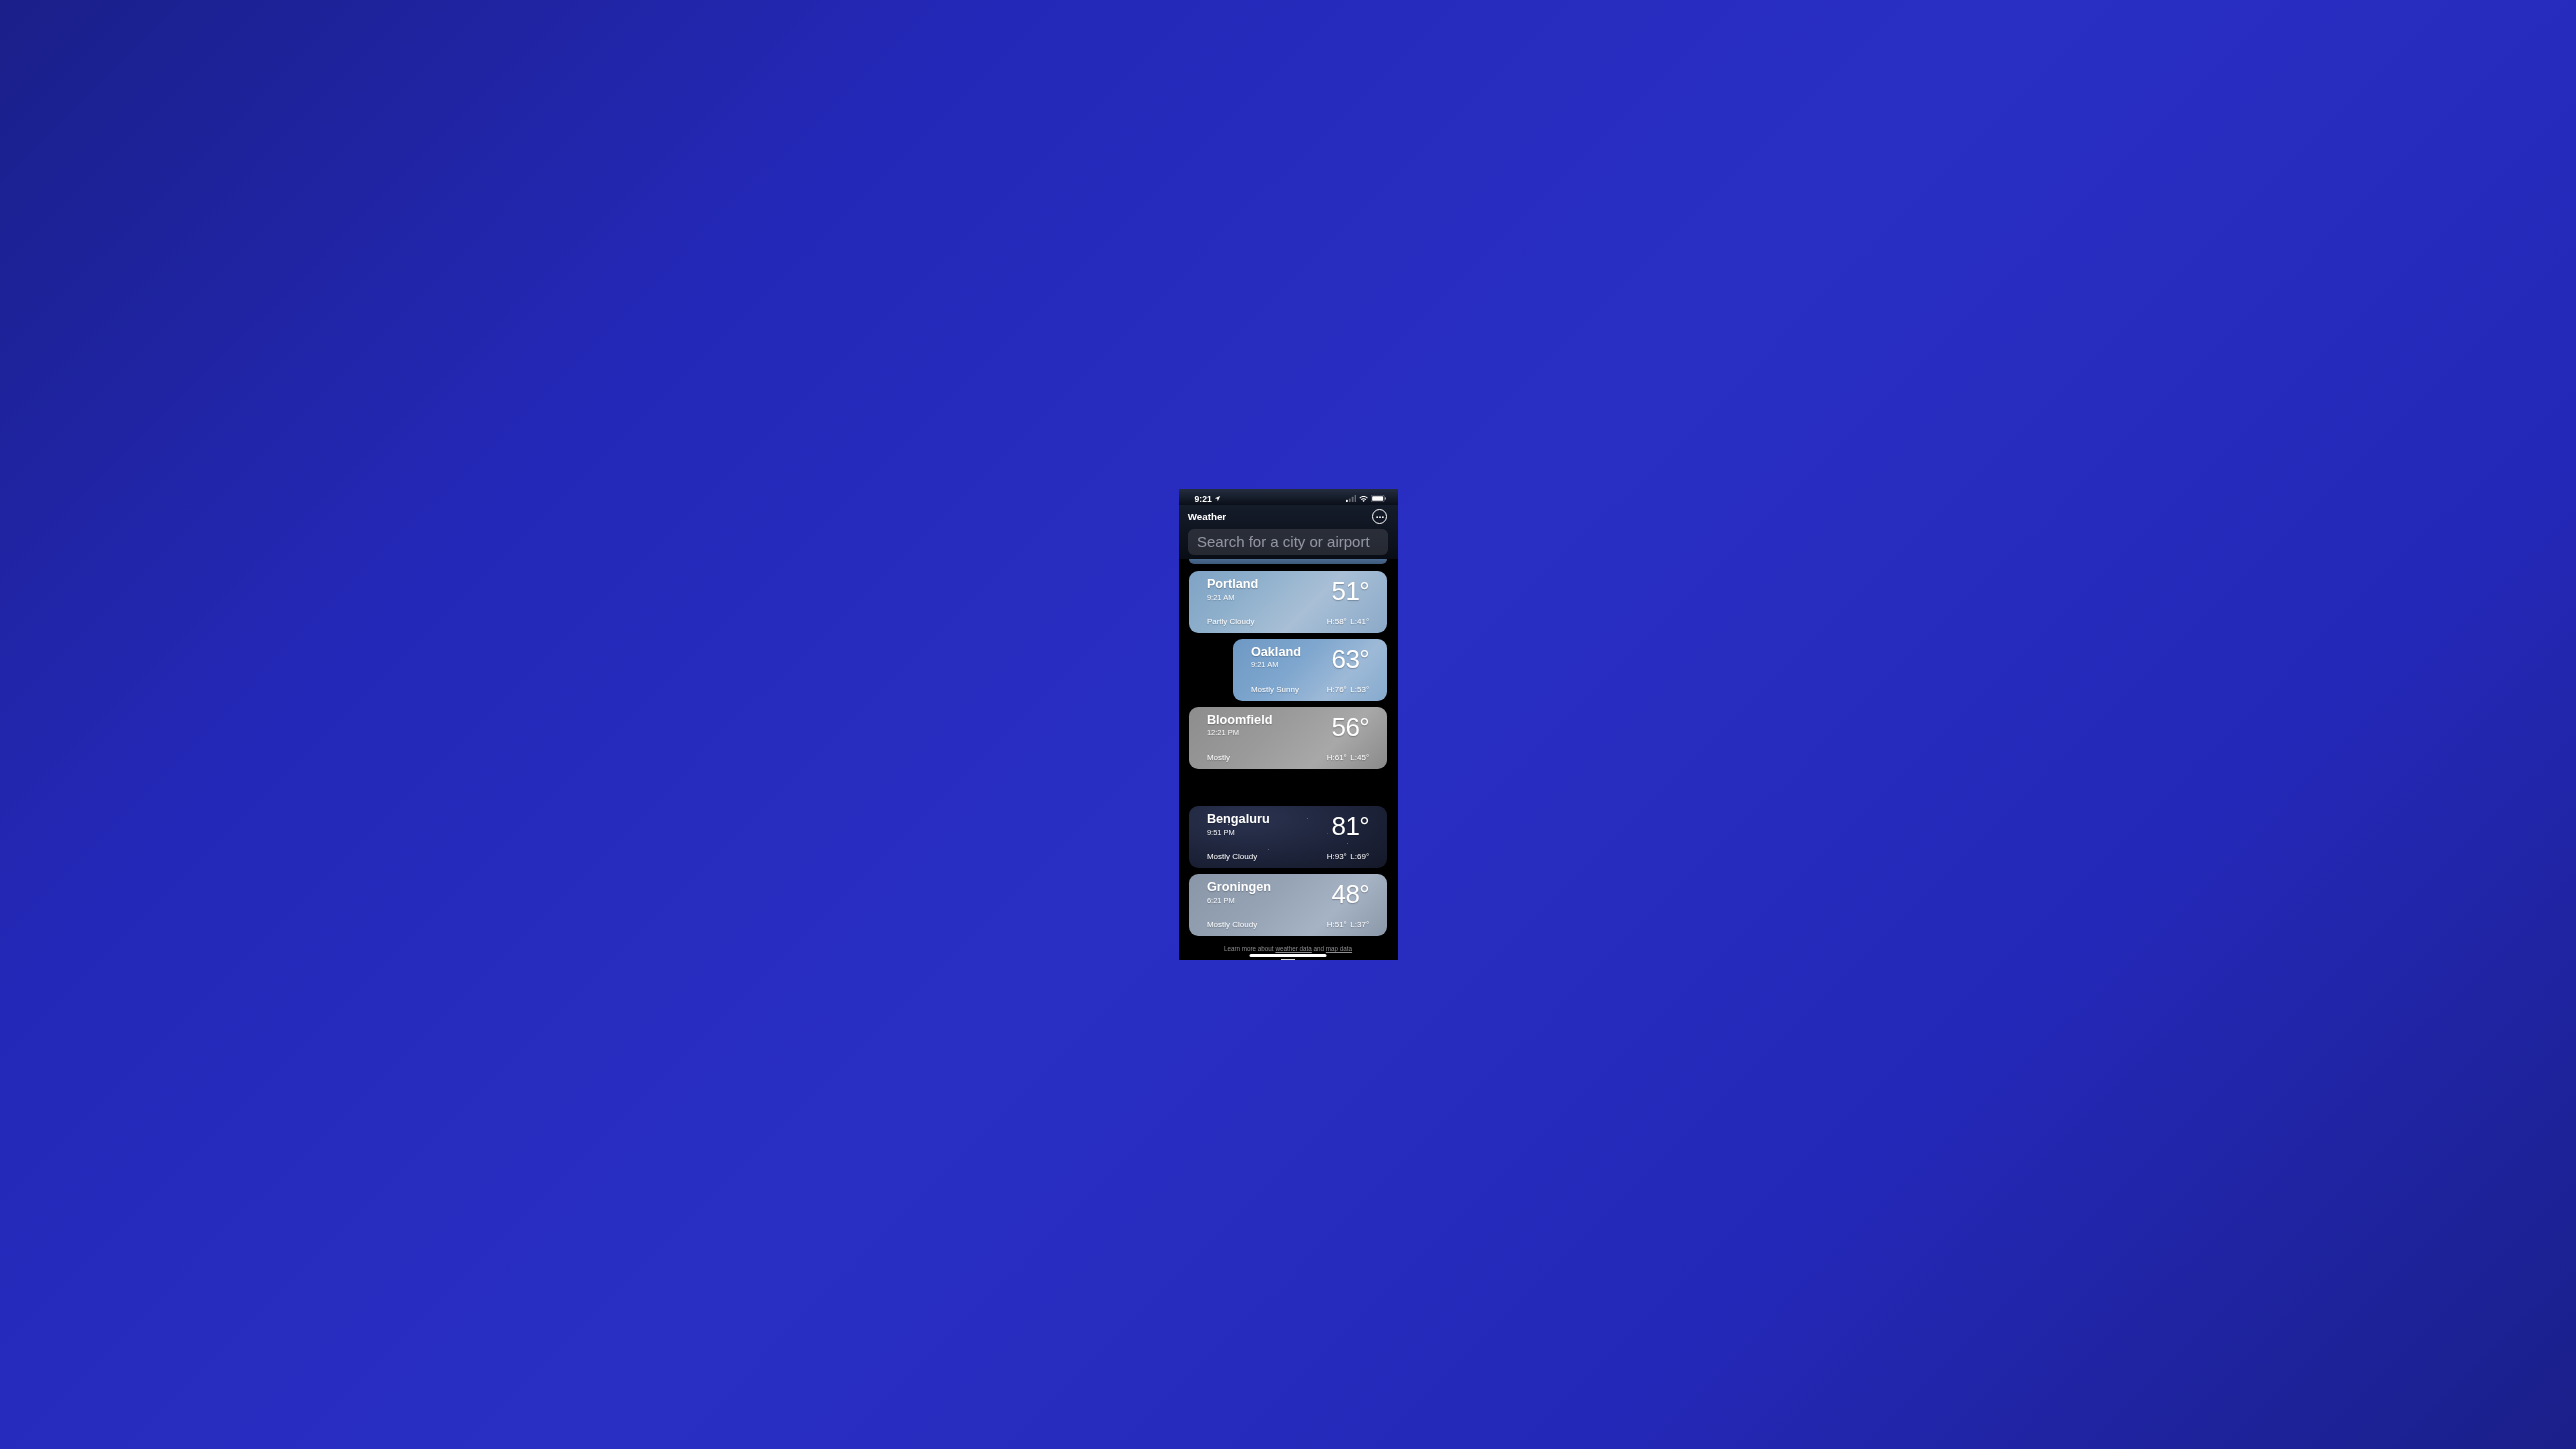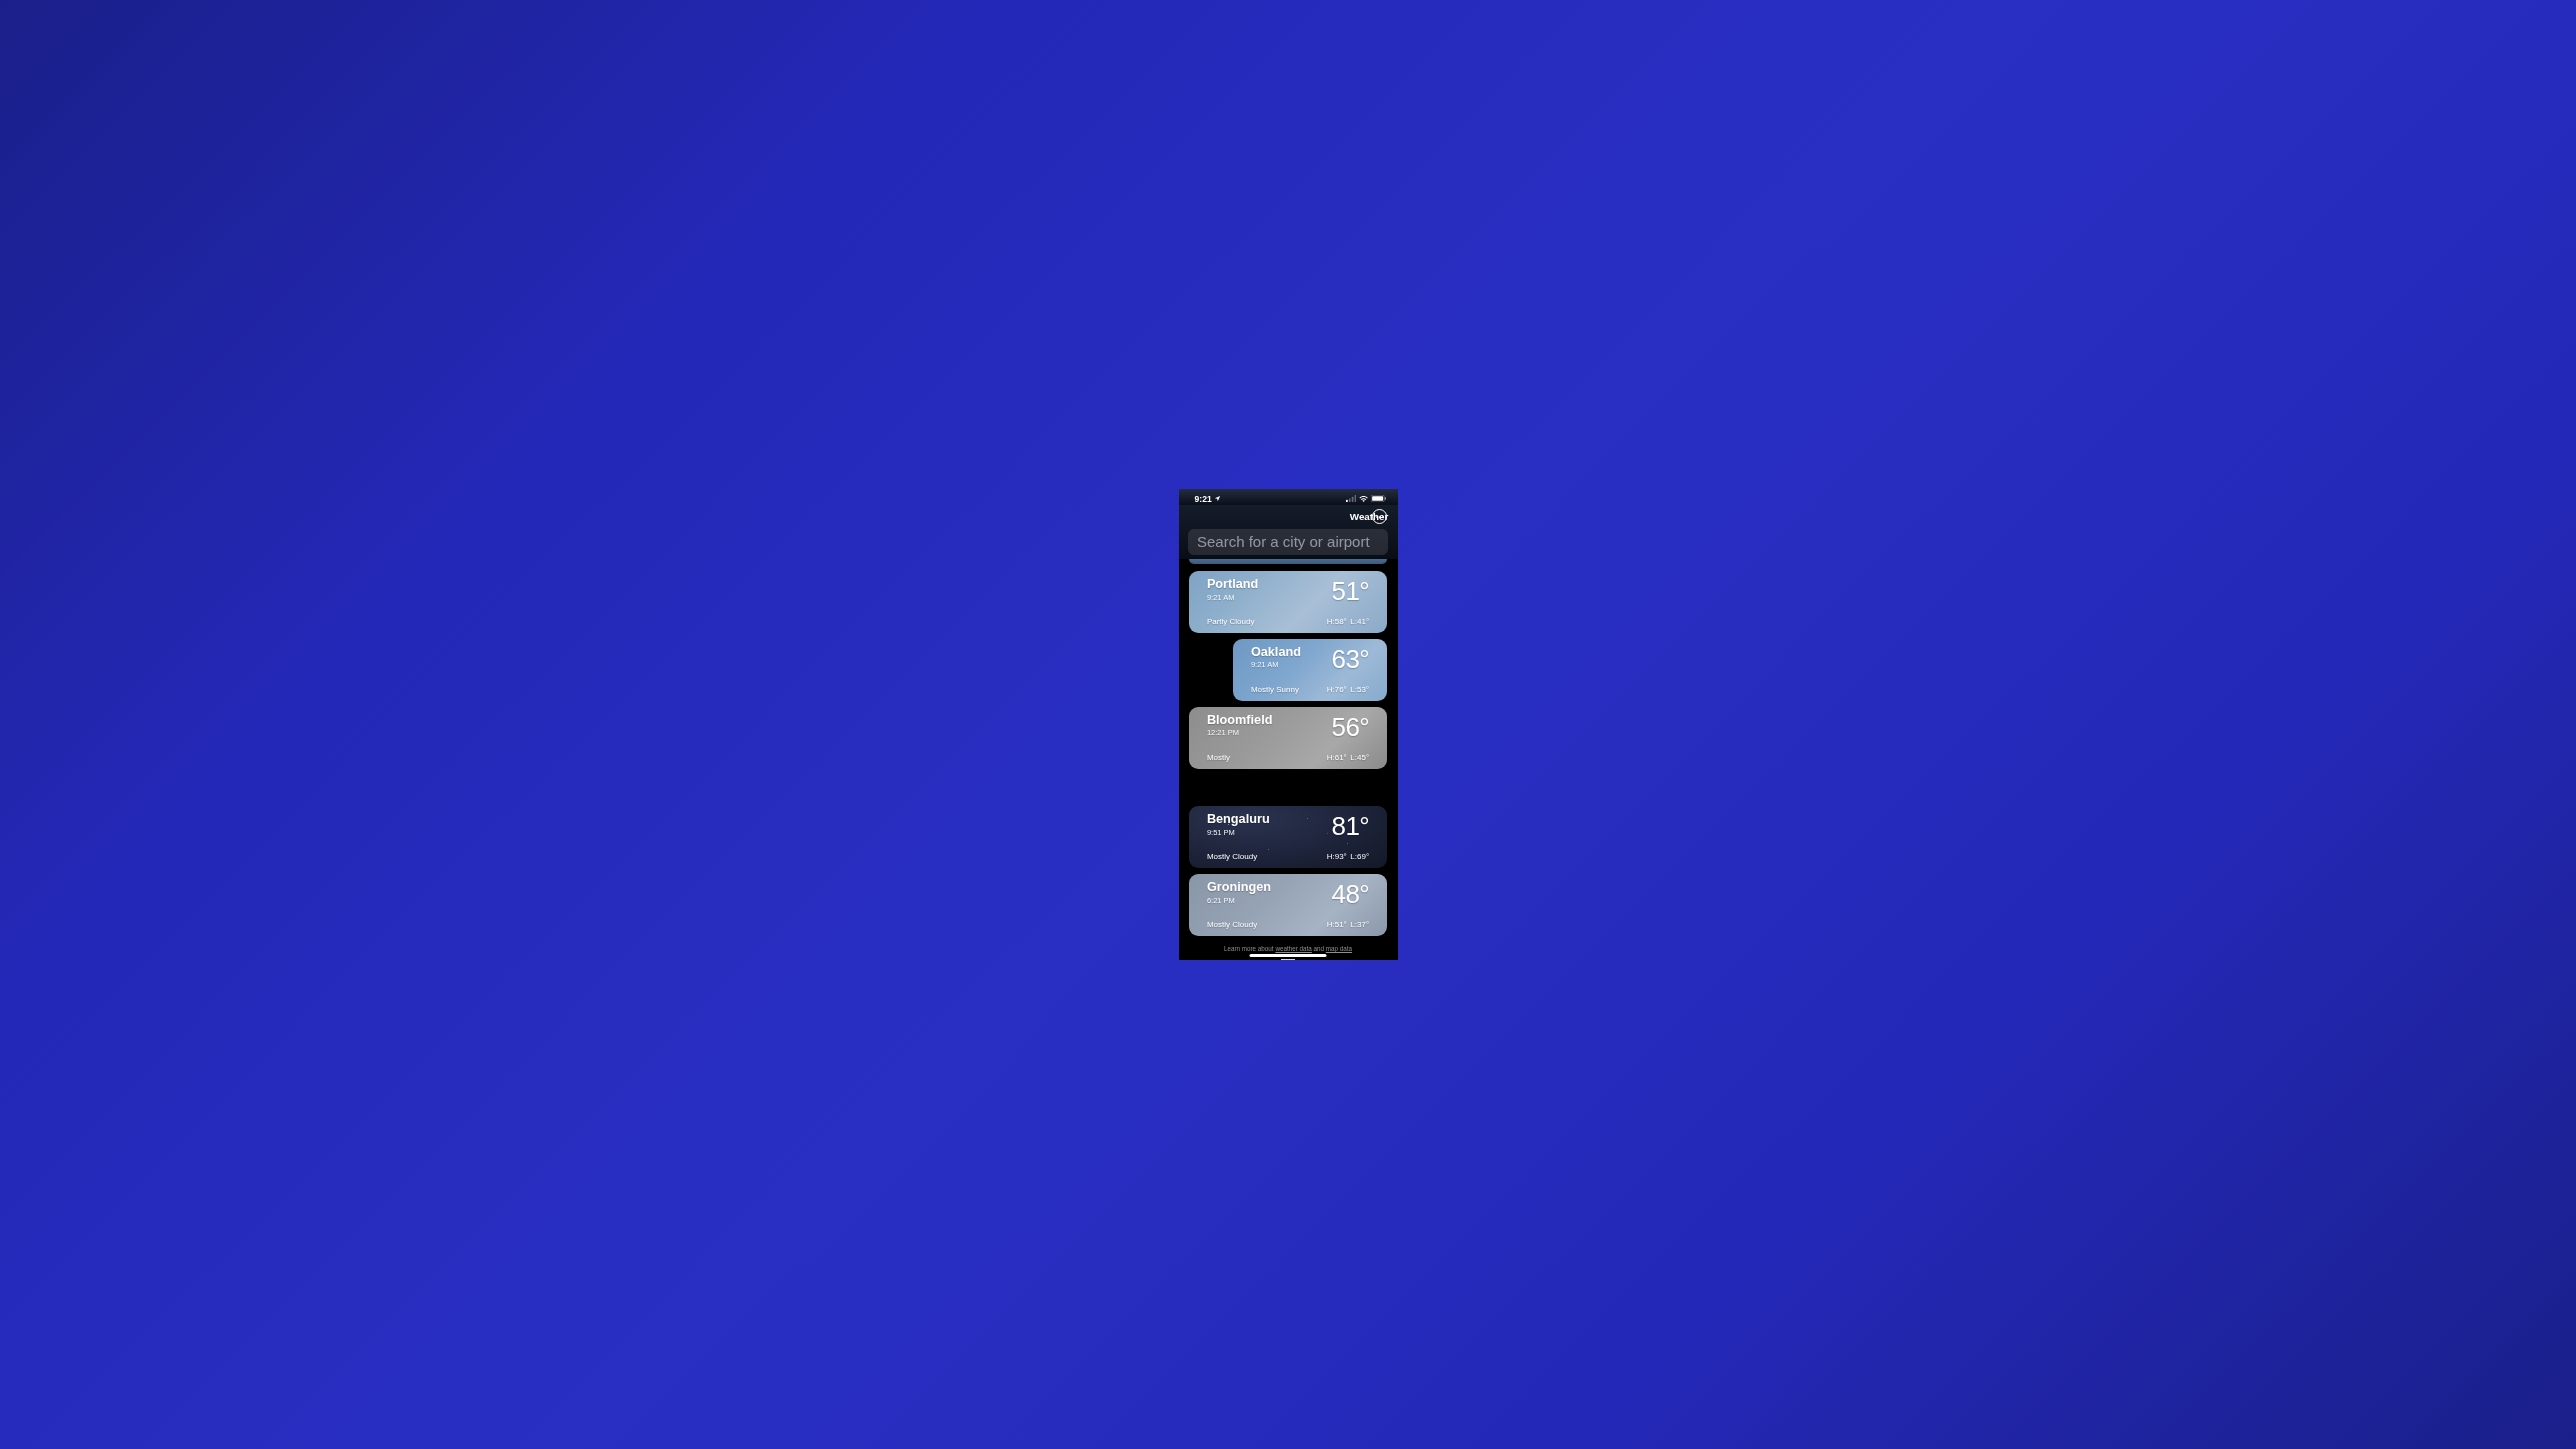--- a/index.html
+++ b/index.html
@@ -34,21 +34,21 @@
   .status-right { display: flex; align-items: center; gap: 2.9px; }
   .status-right svg { display: block; }
   .app-header {
     padding: 5.8px 9.2px 4.6px;
     background: linear-gradient(180deg, rgba(30,40,60,0.7), rgba(10,15,25,0.85));
     position: relative;
   }
   .header-title-row {
     display: flex;
     align-items: center;
-    justify-content: flex-end;
+    justify-content: flex-start;
     position: relative;
     margin-bottom: 7px;
   }
   .header-title {
     color: #fff;
     font-size: 9.8px;
     font-weight: 600;
   }
   .more-button {
     position: absolute;

